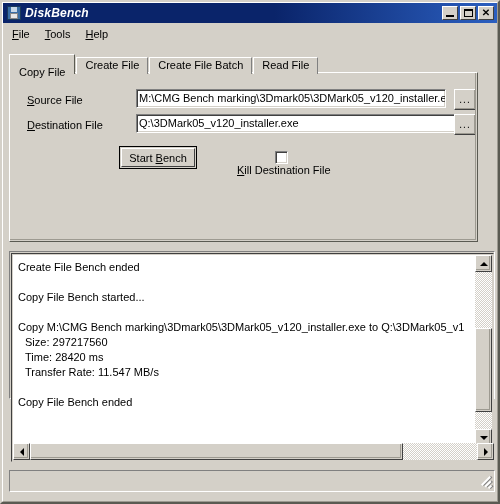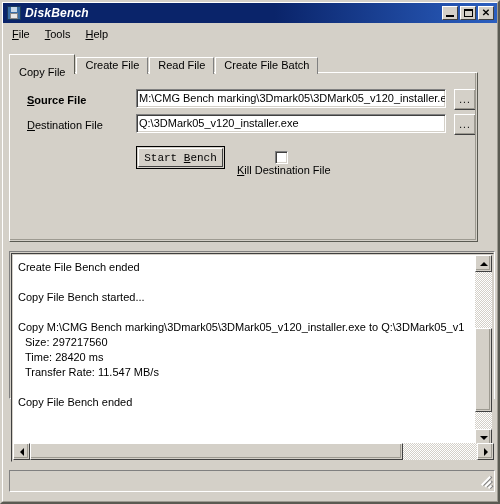--- a/index.html
+++ b/index.html
@@ -506,43 +506,43 @@
 
     <div class="menubar">
       <div class="menu-item"><u>F</u><span>ile</span></div>
       <div class="menu-item"><u>T</u><span>ools</span></div>
       <div class="menu-item"><u>H</u><span>elp</span></div>
     </div>
 
     <div class="tabstrip">
       <div class="tab active"><span>Copy File</span></div>
       <div class="tab"><span>Create File</span></div>
+      <div class="tab"><span>Create File Batch</span></div>
       <div class="tab"><span>Read File</span></div>
-      <div class="tab"><span>Create File Batch</span></div>
     </div>
 
     <div class="tabpanel">
 
-      <div class="form-label" style="left:17px; top:21px;font-weight:bold;">
+      <div class="form-label" style="left:17px; top:21px;">
         <u>S</u><span>ource File</span>
       </div>
       <div class="textbox" style="left:126px; top:16px; width:310px; height:19px;">M:\CMG Bench marking\3Dmark05\3DMark05_v120_installer.exe</div>
       <div class="btn" style="left:444px; top:16px; width:22px; height:21px;">
         <span class="dots">...</span>
       </div>
 
       <div class="form-label" style="left:17px; top:46px;">
         <u>D</u><span>estination File</span>
       </div>
-      <div class="textbox" style="left:126px; top:41px; width:310px; height:19px;">Q:\3DMark05_v120_installer.exe</div>
+      <div class="textbox" style="left:126px; top:41px; width:340px; height:19px;">Q:\3DMark05_v120_installer.exe</div>
       <div class="btn" style="left:444px; top:41px; width:22px; height:21px;">
         <span class="dots">...</span>
       </div>
 
-      <div class="btn default" style="left:126px; top:73px; width:89px; height:23px;font-family:Liberation Mono, monospace;">
+      <div class="btn default" style="left:109px; top:73px; width:78px; height:23px;">
         <div class="inner">
           <span>Start </span><u>B</u><span>ench</span>
         </div>
       </div>
 
       <div class="checkrow" style="left:227px; top:78px;flex-direction:column;">
         <span class="checkbox"></span>
         <span><u>K</u><span>ill Destination File</span></span>
       </div>
 

